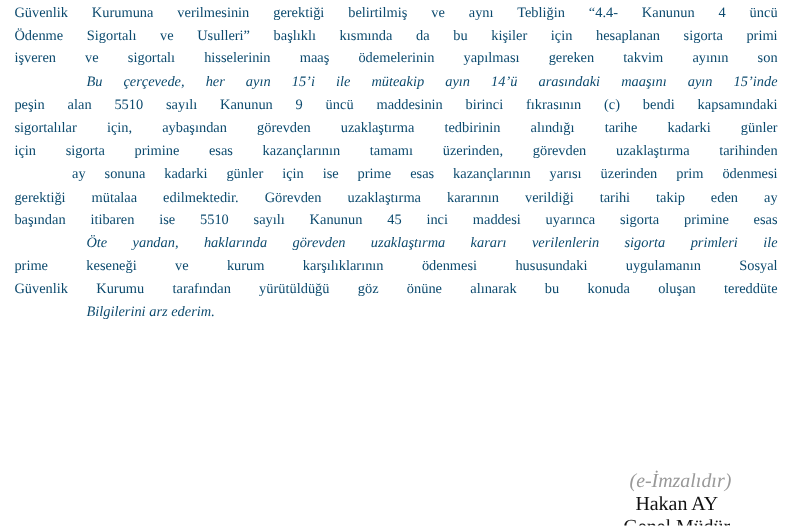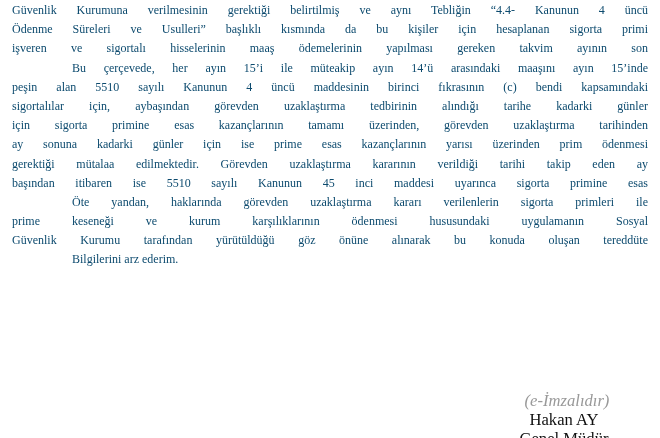--- a/index.html
+++ b/index.html
@@ -4,43 +4,43 @@
 <style>
   html, body { margin: 0; padding: 0; background: #ffffff; }
   body { width: 660px; height: 438px; overflow: hidden; position: relative; }
   .page {
     position: absolute; left: 12px; top: 1px; width: 636px;
     font-family: "Liberation Serif", serif; font-size: 12px; line-height: 19.2px;
     color: #0c4a6e; text-align: justify;
   }
   .line { display: block; white-space: nowrap; text-align: justify; text-align-last: justify; height: 19.2px; }
   .line.last { text-align-last: left; }
-  .indent { padding-left: 60px; }
+  .indent { padding-left: 60px; font-style: italic; }
   .sig {
     position: absolute; right: 26px; top: 391px; width: 140px;
     font-family: "Liberation Serif", serif; font-size: 16.6px; line-height: 19px;
     text-align: center; color: #111111;
   }
   .esign { color: #999999; font-style: italic; padding-left: 6px; }
 </style>
 </head>
 <body>
 
 <div class="page">
   <div>
     <span class="line" style="white-space: normal; overflow: hidden;">Güvenlik Kurumuna verilmesinin gerektiği belirtilmiş ve aynı Tebliğin “4.4- Kanunun 4 üncü</span>
-    <span class="line" style="white-space: normal; overflow: hidden;">Ödenme Süreleri ve Usulleri” başlıklı kısmında da bu kişiler için hesaplanan sigorta primi</span>
+    <span class="line" style="white-space: normal; overflow: hidden;">Ödenme Sigortalı ve Usulleri” başlıklı kısmında da bu kişiler için hesaplanan sigorta primi</span>
     <span class="line" style="white-space: normal; overflow: hidden;">işveren ve sigortalı hisselerinin maaş ödemelerinin yapılması gereken takvim ayının son</span>
   </div>
   <div>
     <span class="line indent" style="white-space: normal; overflow: hidden;">Bu çerçevede, her ayın 15’i ile müteakip ayın 14’ü arasındaki maaşını ayın 15’inde</span>
-    <span class="line" style="white-space: normal; overflow: hidden;">peşin alan 5510 sayılı Kanunun 4 üncü maddesinin birinci fıkrasının (c) bendi kapsamındaki</span>
+    <span class="line" style="white-space: normal; overflow: hidden;">peşin alan 5510 sayılı Kanunun 9 üncü maddesinin birinci fıkrasının (c) bendi kapsamındaki</span>
     <span class="line" style="white-space: normal; overflow: hidden;">sigortalılar için, aybaşından görevden uzaklaştırma tedbirinin alındığı tarihe kadarki günler</span>
     <span class="line" style="white-space: normal; overflow: hidden;">için sigorta primine esas kazançlarının tamamı üzerinden, görevden uzaklaştırma tarihinden</span>
-    <span class="line" style="white-space: normal; overflow: hidden;">ay sonuna kadarki günler için ise prime esas kazançlarının yarısı üzerinden prim ödenmesi</span>
+    <span class="line" style="white-space: normal; overflow: hidden; margin-left: 48px;">ay sonuna kadarki günler için ise prime esas kazançlarının yarısı üzerinden prim ödenmesi</span>
     <span class="line" style="white-space: normal; overflow: hidden;">gerektiği mütalaa edilmektedir. Görevden uzaklaştırma kararının verildiği tarihi takip eden ay</span>
     <span class="line" style="white-space: normal; overflow: hidden;">başından itibaren ise 5510 sayılı Kanunun 45 inci maddesi uyarınca sigorta primine esas</span>
   </div>
   <div>
     <span class="line indent" style="white-space: normal; overflow: hidden;">Öte yandan, haklarında görevden uzaklaştırma kararı verilenlerin sigorta primleri ile</span>
     <span class="line" style="white-space: normal; overflow: hidden;">prime keseneği ve kurum karşılıklarının ödenmesi hususundaki uygulamanın Sosyal</span>
     <span class="line" style="white-space: normal; overflow: hidden;">Güvenlik Kurumu tarafından yürütüldüğü göz önüne alınarak bu konuda oluşan tereddüte</span>
   </div>
   <div>
     <span class="line indent last">Bilgilerini arz ederim.</span>

